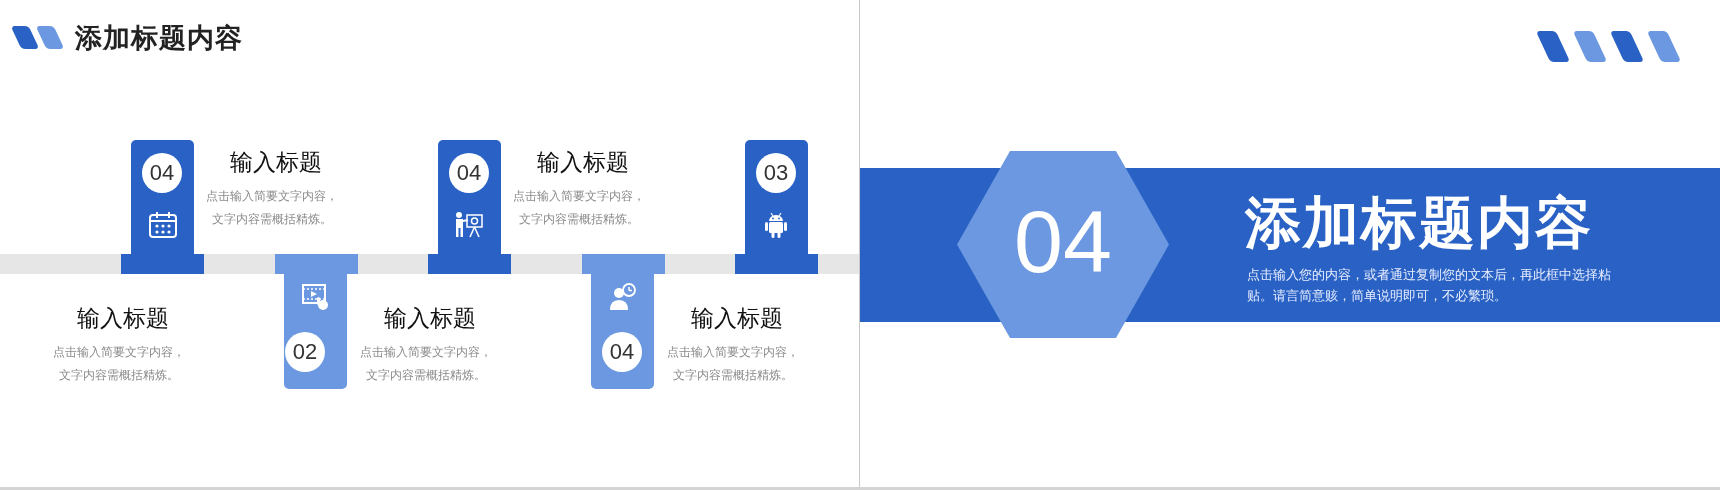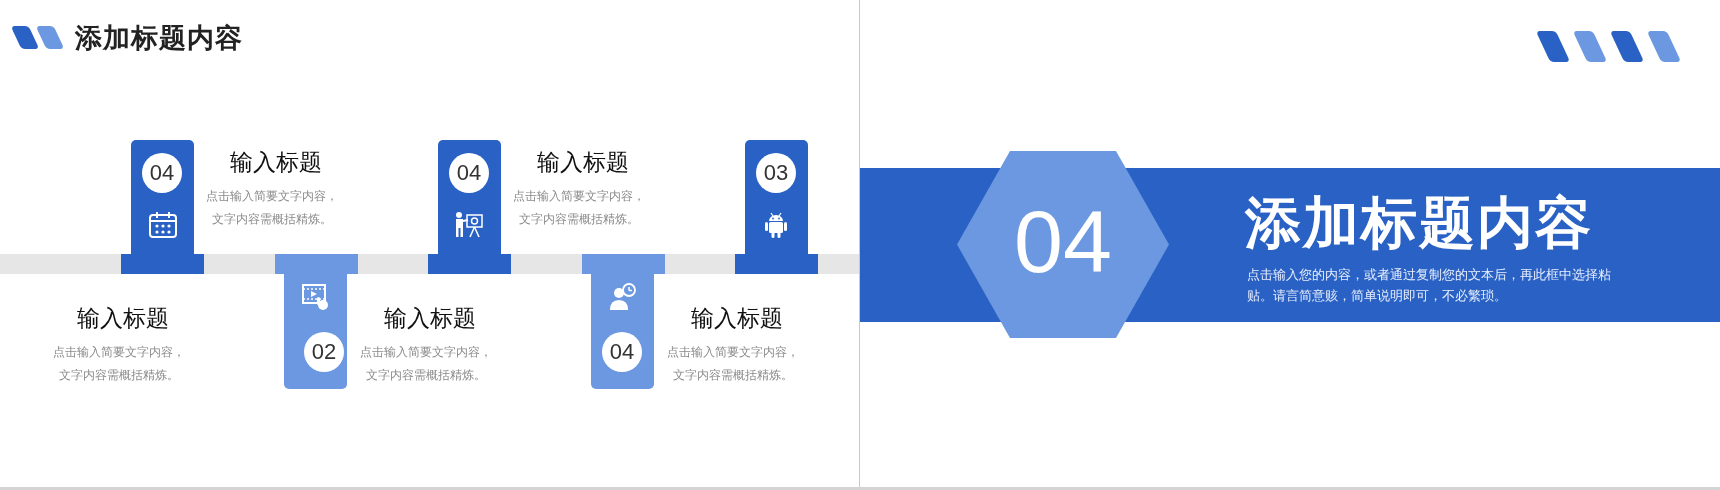--- a/index.html
+++ b/index.html
@@ -76,21 +76,21 @@
       <div class="card-body" style="left:244px; background:#6b98e0;"></div>
       <div class="card-base" style="left:235px; background:#6b98e0;"></div>
       <svg class="card-icon" style="left:261px; top:282px;" viewBox="0 0 30 30">
         <rect x="2" y="3" width="22" height="18" fill="none" stroke="#fff" stroke-width="2"></rect>
         <line x1="2" y1="7" x2="24" y2="7" stroke="#fff" stroke-width="1.5" stroke-dasharray="2 2"></line>
         <line x1="2" y1="17" x2="24" y2="17" stroke="#fff" stroke-width="1.5" stroke-dasharray="2 2"></line>
         <polygon points="10,9 16,12 10,15" fill="#fff"></polygon>
         <circle cx="22" cy="23" r="5" fill="#fff"></circle>
         <rect x="16" y="15" width="3" height="8" rx="1.5" fill="#fff"></rect>
       </svg>
-      <div class="num-circle" style="left:264px; top:332px;">02</div>
+      <div class="num-circle" style="left:245px; top:332px;">02</div>
     </div>
     <div class="item-title" style="left:23px; top:303px;">输入标题</div>
     <div class="item-desc" style="left:19px; top:341px;">点击输入简要文字内容，</div>
     <div class="item-desc" style="left:19px; top:364px;">文字内容需概括精炼。</div>
 
     <div class="card up">
       <div class="card-body" style="left:398px; background:#2962c4;"></div>
       <div class="card-base" style="left:388px; background:#2962c4;"></div>
       <div class="num-circle" style="left:409px; top:153px;">04</div>
       <svg class="card-icon" style="left:414px; top:210px;" viewBox="0 0 30 30">

